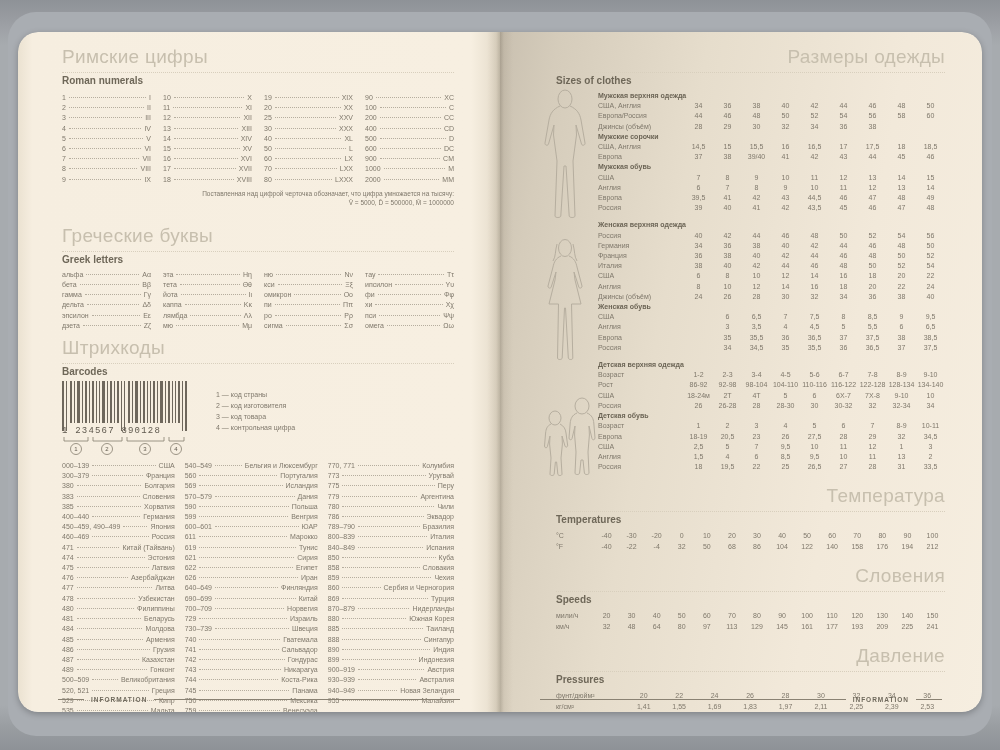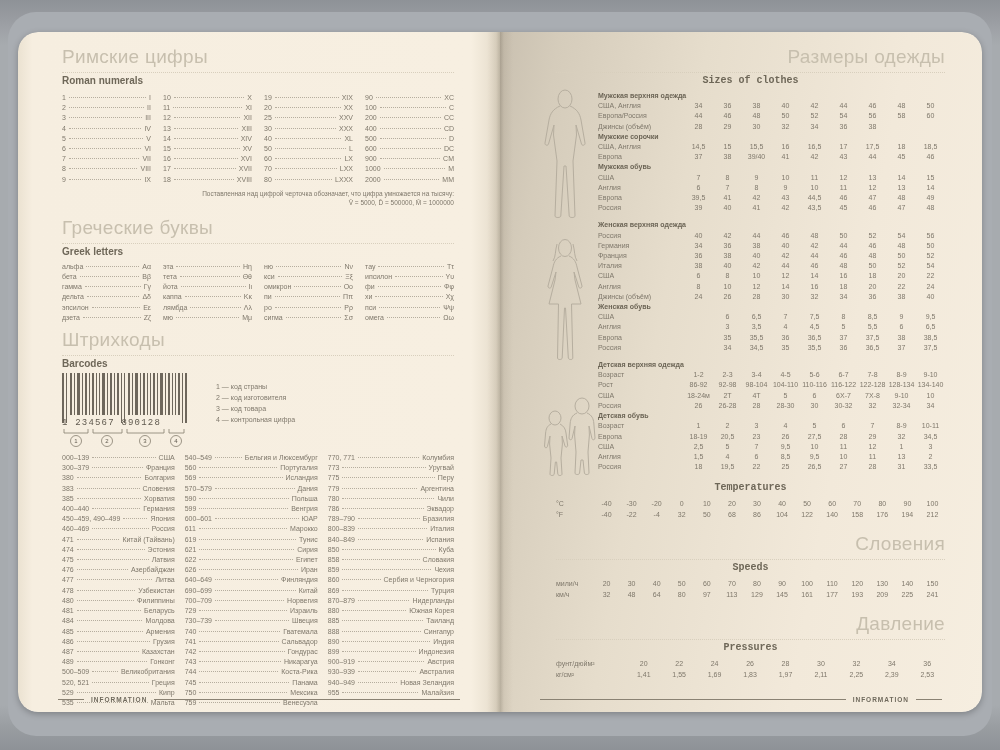--- a/index.html
+++ b/index.html
@@ -34,21 +34,21 @@
   .inner{position:absolute;inset:0;}
   .page.left .inner{padding:12px 46px 0 44px;}
   .page.right .inner{padding:12px 37px 0 56px;}
 
   .sec-title{
     font-size:19px;line-height:25px;color:#c7bfae;letter-spacing:.3px;
     border-bottom:1px dotted #d8cfbd;padding-bottom:3px;
   }
   .sec-title.right-al{text-align:right;}
   .sec-sub{font-size:10px;font-weight:bold;color:#6e6758;margin-top:3px;line-height:9px;}
-  .sec-sub.right-al{text-align:center;font-family:Liberation Mono, monospace;}
+  .sec-sub.right-al{text-align:left;}
 
   
   .dotgrid{display:grid;margin-top:8px;}
   .dotgrid.cols4{grid-template-columns:repeat(4,1fr);column-gap:12px;}
   .dotgrid.cols3{grid-template-columns:1fr 1.18fr 1.12fr;column-gap:10px;}
   .drow{display:flex;align-items:baseline;font-size:7px;line-height:10.2px;color:#7f786b;white-space:nowrap;}
   .leader{flex:1;border-bottom:1px dotted #b5ad9e;margin:0 3px;transform:translateY(-2px);min-width:6px;}
   .dval{white-space:nowrap;}
   .note{margin-top:4px;text-align:right;font-size:6.5px;line-height:9px;color:#7f786b;}
 
@@ -291,21 +291,21 @@
               <span class="leader"></span>
               <span class="dval">MM</span>
             </div>
           </div>
         </div>
       <div class="note">
         <div>Поставленная над цифрой черточка обозначает, что цифра умножается на тысячу:</div>
         <div>V̄ = 5000, D̄ = 500000, M̄ = 1000000</div>
       </div>
 
-      <div class="sec-title" style="margin-top:8px">Греческие буквы</div>
+      <div class="sec-title" style="margin-top:16px">Греческие буквы</div>
       <div class="sec-sub">Greek letters</div>
       <div id="greek-cols" class="dotgrid cols4" style="margin-top:6px">
           <div class="dotcol">
             <div class="drow">
               <span class="dterm">альфа</span>
               <span class="leader"></span>
               <span class="dval">Αα</span>
             </div>
             <div class="drow">
               <span class="dterm">бета</span>
@@ -1266,20 +1266,21 @@
               <span class="size-cell">26,5</span>
               <span class="size-cell">27</span>
               <span class="size-cell">28</span>
               <span class="size-cell">31</span>
               <span class="size-cell">33,5</span>
             </div>
           </div>
         </div>
 
       <div class="metric-block">
+        <div class="sec-title right-al">Температура</div>
         <div class="sec-sub right-al">Temperatures</div>
         <div id="temp-table" class="metric-table">
             <div class="metric-row cols14">
               <span class="metric-label">°C</span>
               <span class="metric-cell">-40</span>
               <span class="metric-cell">-30</span>
               <span class="metric-cell">-20</span>
               <span class="metric-cell">0</span>
               <span class="metric-cell">10</span>
               <span class="metric-cell">20</span>

